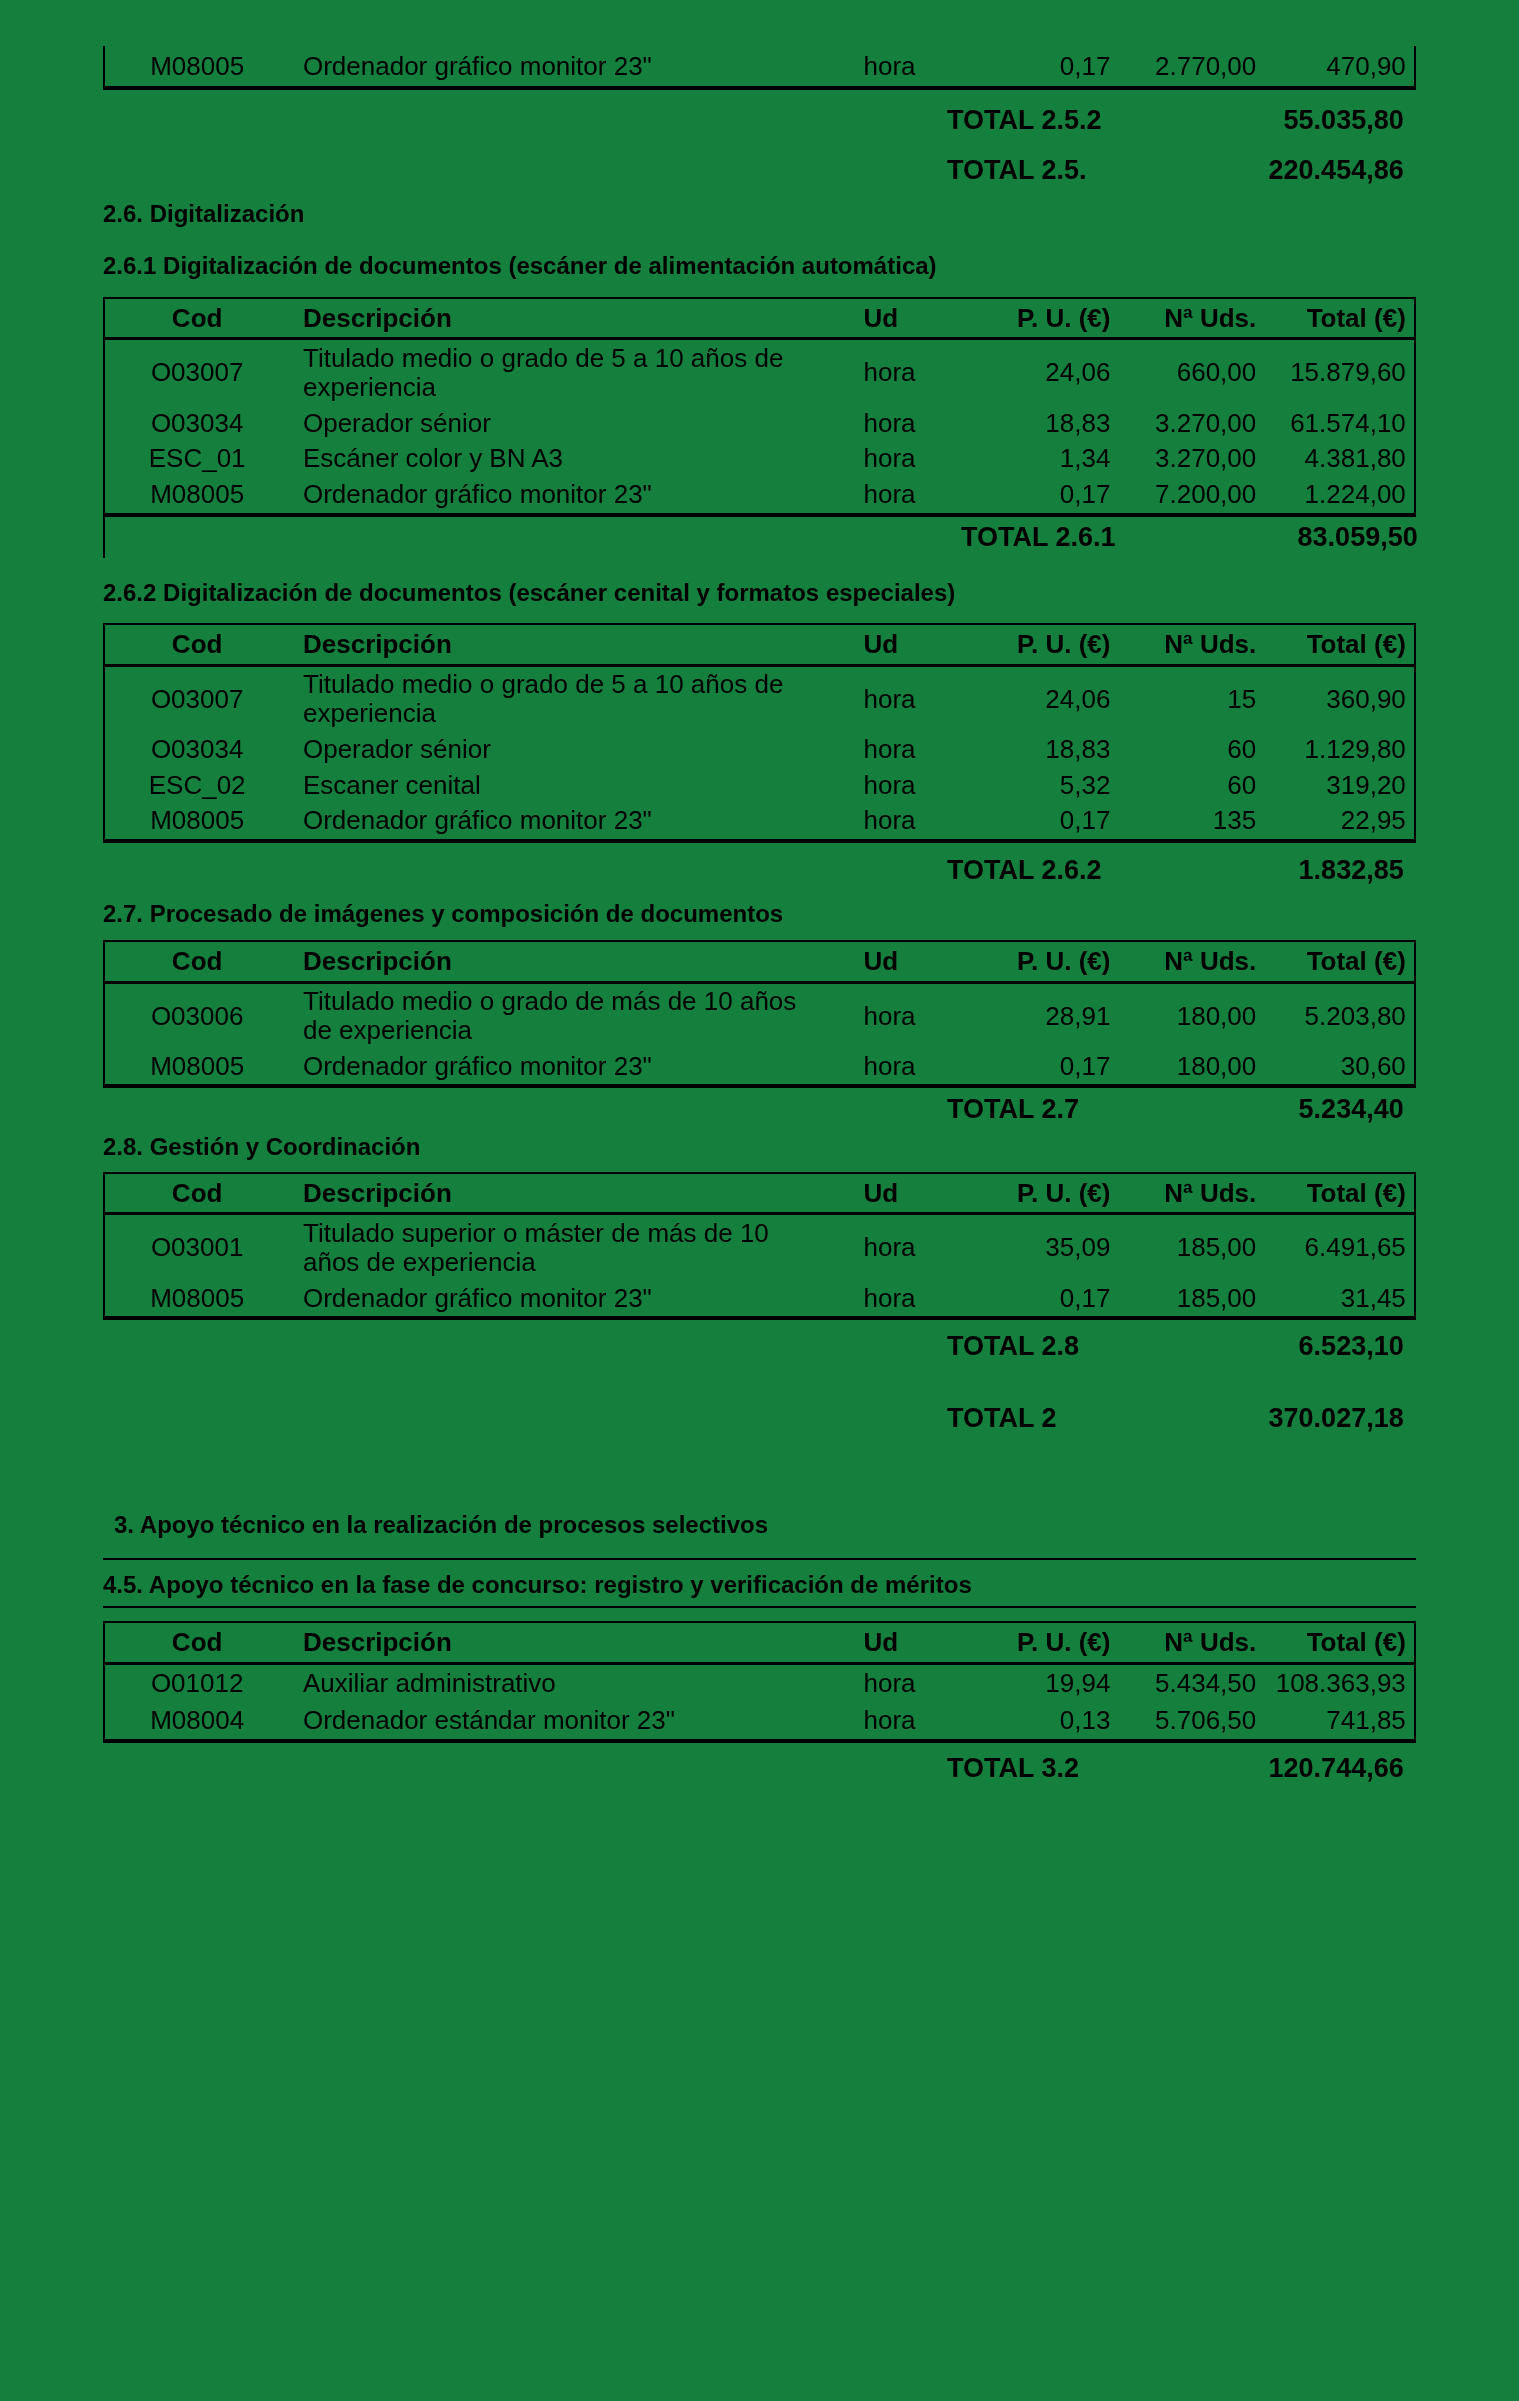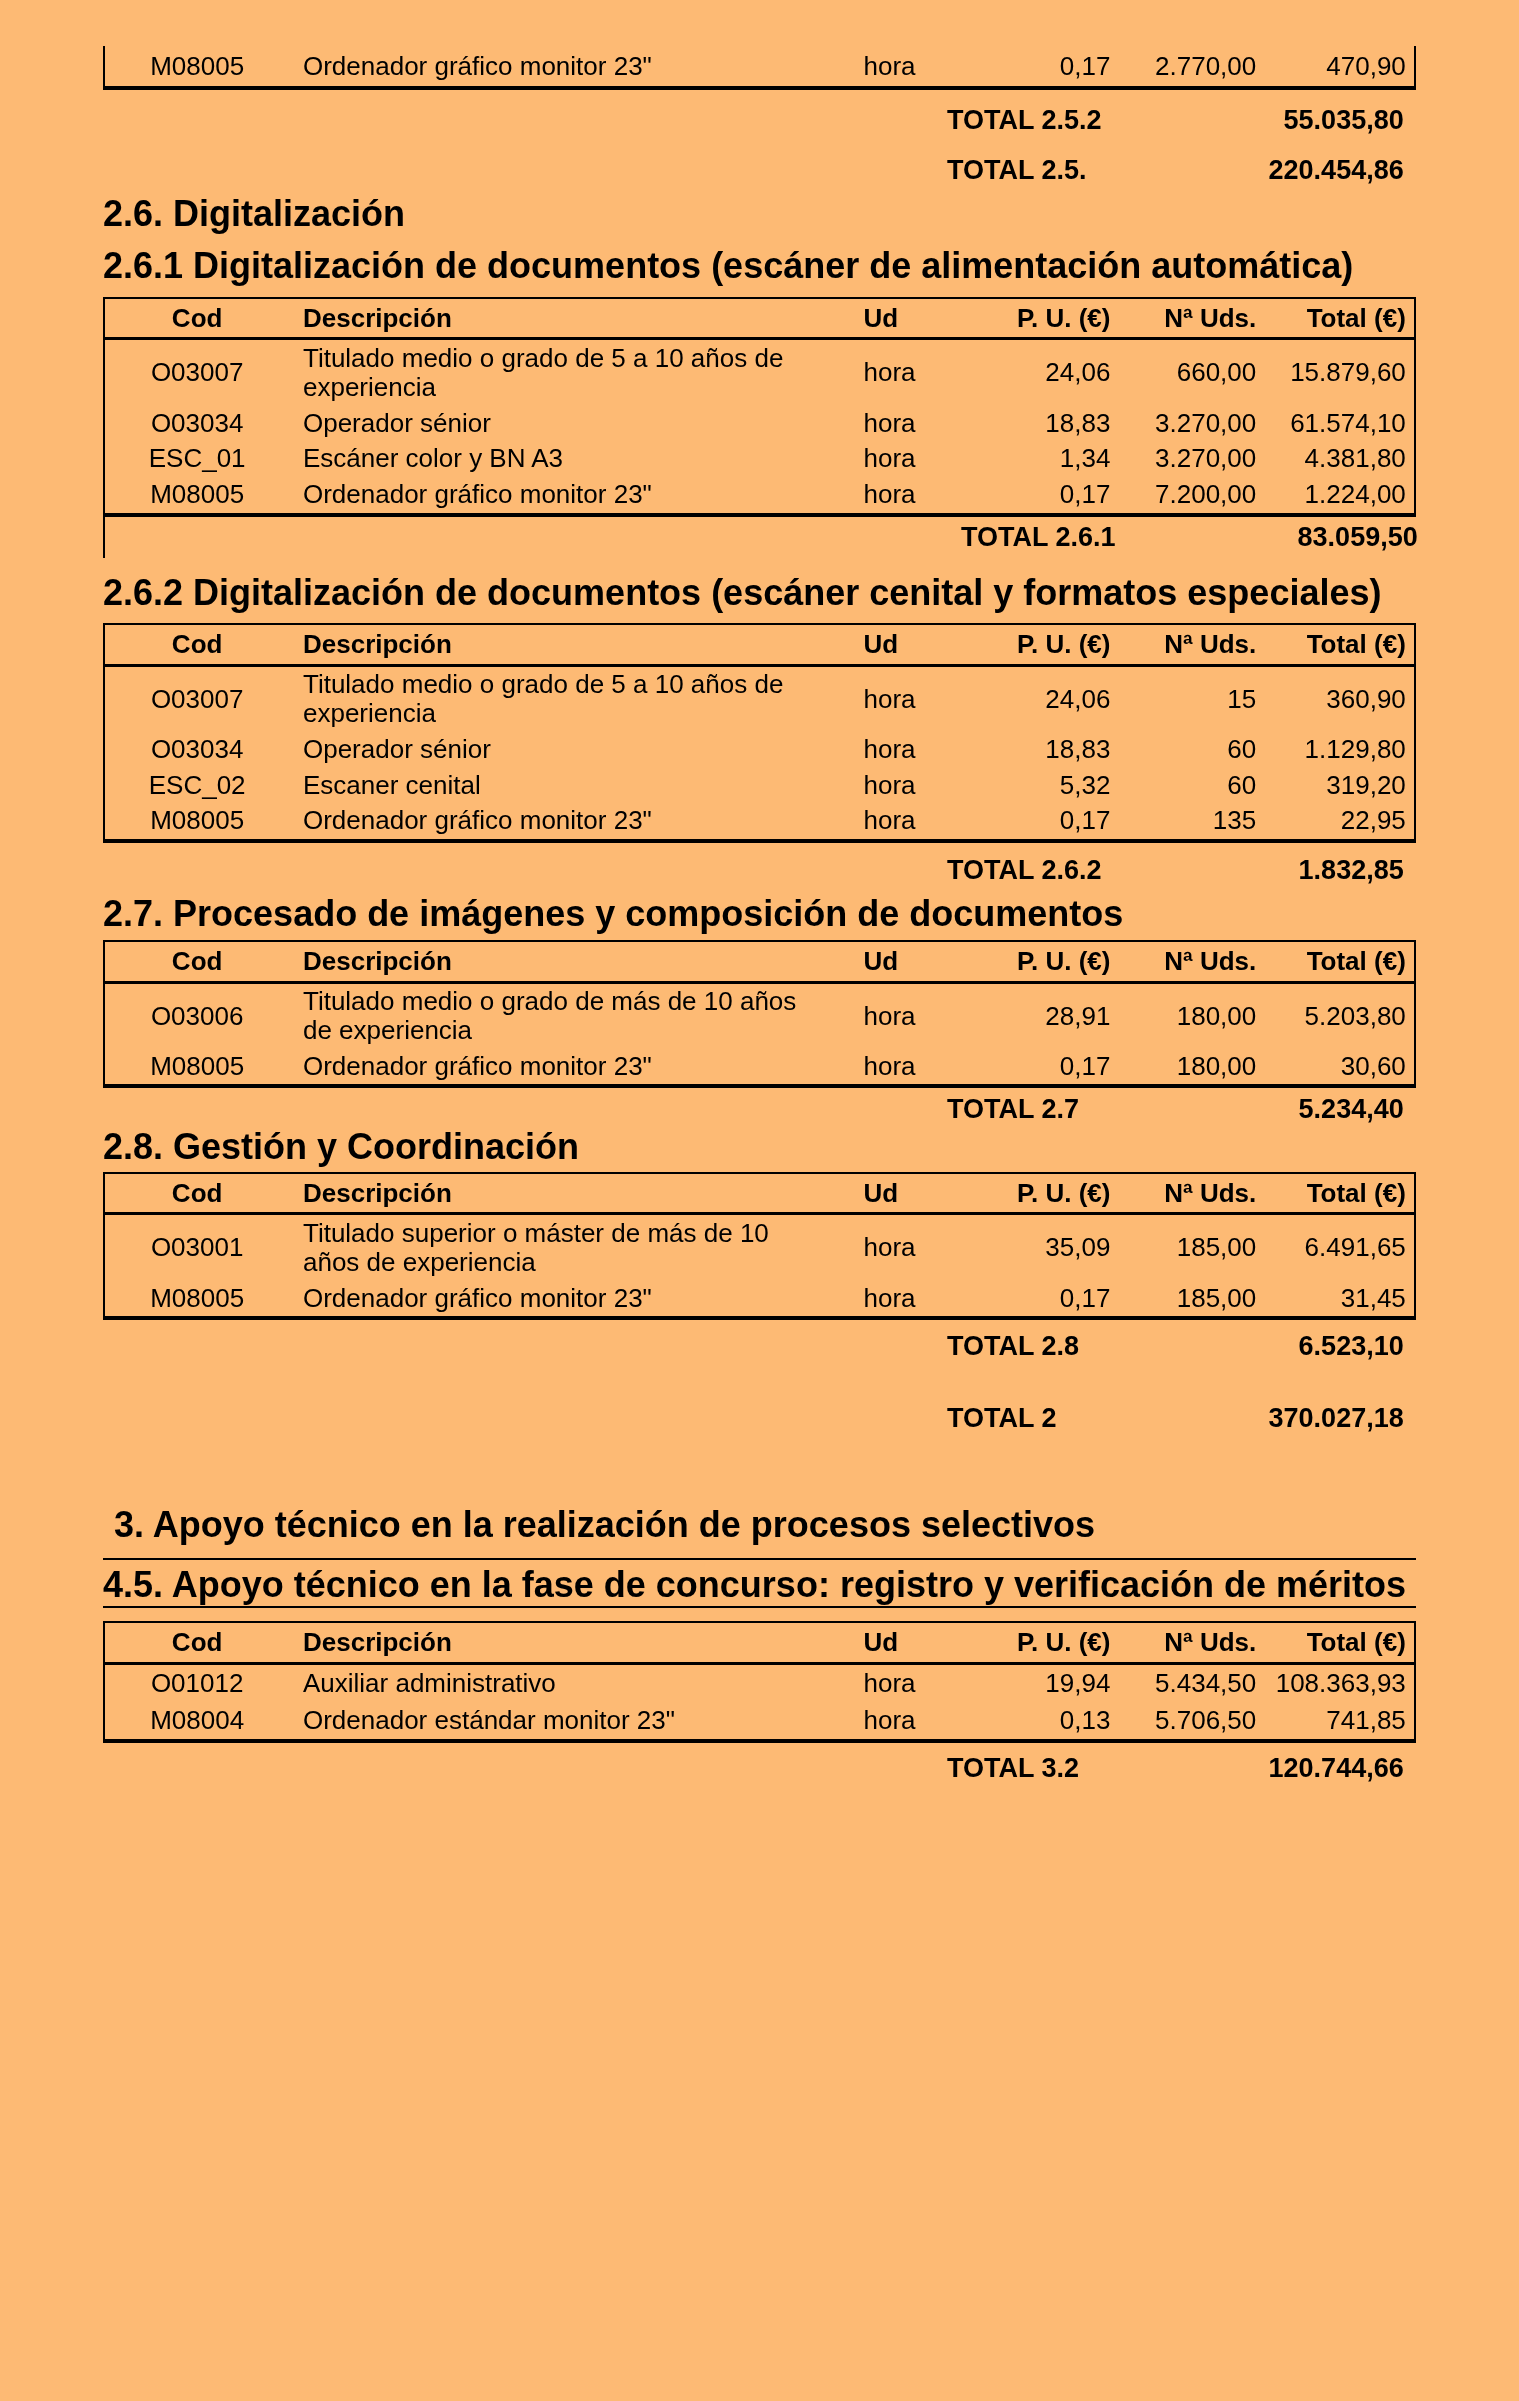--- a/index.html
+++ b/index.html
@@ -1,20 +1,20 @@
 <!DOCTYPE html>
 <html style="font-size:11px"><head>
 <meta charset="utf-8">
 <style>
   html,body{margin:0;padding:0;background:#888;}
   .page{
     position:relative;
     width:1520px;
     height:2401px;
-    background:#fdba74;
+    background:#15803d;
     color:#000;
     font-family:"Liberation Sans", sans-serif;
     overflow:hidden;
   }
   .content{
     margin-left:103px;
     width:1313px;
   }
   table.cost{
     border-collapse:collapse;
@@ -58,21 +58,21 @@
   .total-row .lbl{margin-left:844px;white-space:nowrap;}
   .total-row .val{margin-left:auto;padding-right:12.3px;white-space:nowrap;}
   .total-row.stub{
     border-left:2.1px solid #000;
     height:41px;
     margin-top:0;
     padding-left:12px;
   }
   .heading{
     font-weight:bold;
-    font-size:36px;
+    font-size:24px;
     line-height:31.5px;
     margin:0;
   }
   .heading.ruled{
     border-bottom:2.7px solid #000;
     padding-bottom:18px;
   }
   .indent{padding-left:11px;}
   
   #t0{margin-top:46px;}

